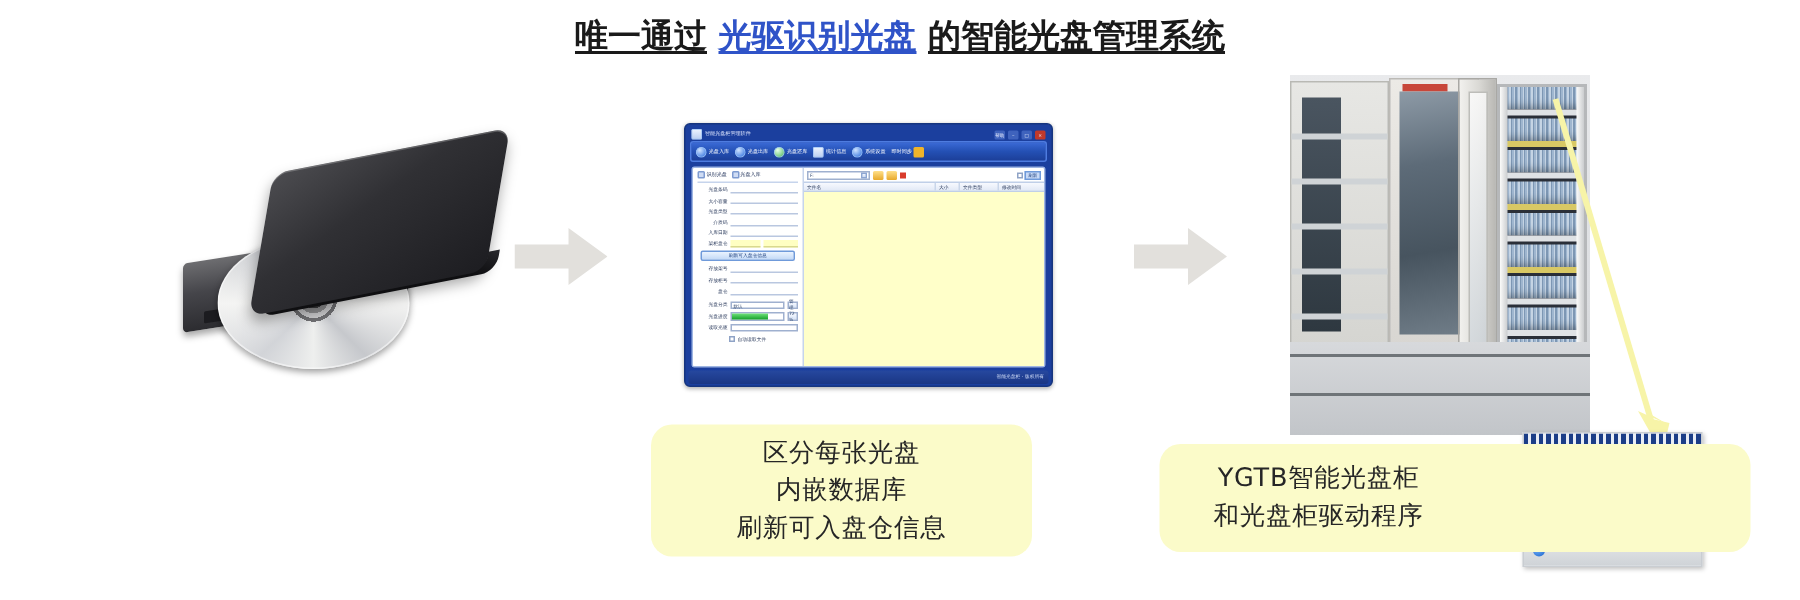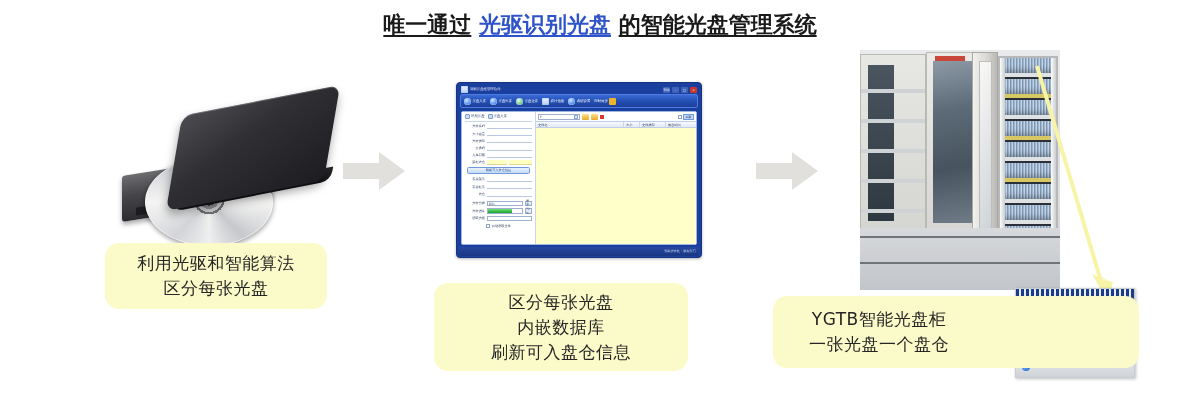--- a/index.html
+++ b/index.html
@@ -36,21 +36,21 @@
     text-align:center;
     display:flex; flex-direction:column;
     align-items:center; justify-content:center;
     font-size:17px; line-height:25px;
     letter-spacing:.5px;
   }
   .callout .ln { display:block; white-space:nowrap; }
 
   #callout-left  { left:105px;  top:243px; width:222px; height:66px; }
   #callout-mid   { left:434px;  top:283px; width:254px; height:88px; }
-  #callout-right { left:773px;  top:296px; width:366px; height:72px;
+  #callout-right { left:773px;  top:296px; width:394px; height:72px;
                    flex-direction:row; justify-content:flex-start; padding-left:36px; }
   #callout-right .textcol { display:flex; flex-direction:column; align-items:center; }
 
   
   #dvd-drive { position:absolute; left:112px; top:98px; width:216px; height:132px; }
   #dvd-drive .tray {
     position:absolute; left:10px; top:66px; width:150px; height:46px;
     background:linear-gradient(180deg,#6d6d70 0%,#45454a 45%,#2c2c30 100%);
     transform:skewY(-9deg);
     border-radius:3px;
@@ -480,31 +480,27 @@
 
   <div id="inset">
     <div class="discs"></div>
     <div class="base"></div>
     <div class="grip"></div>
     <div class="arm"></div>
     <div class="laser"></div>
     <div class="blue"></div>
   </div>
 
-  <div class="callout" id="callout-left">
-    <span class="ln">利用光驱和智能算法</span>
-    <span class="ln">区分每张光盘</span>
-  </div>
 
   <div class="callout" id="callout-mid">
     <span class="ln">区分每张光盘</span>
     <span class="ln">内嵌数据库</span>
     <span class="ln">刷新可入盘仓信息</span>
   </div>
 
   <div class="callout" id="callout-right">
     <span class="textcol">
       <span class="ln">YGTB智能光盘柜</span>
-      <span class="ln">一张光盘一个盘仓</span>
+      <span class="ln">和光盘柜驱动程序</span>
     </span>
   </div>
 
 </div>
 
 </body></html>

